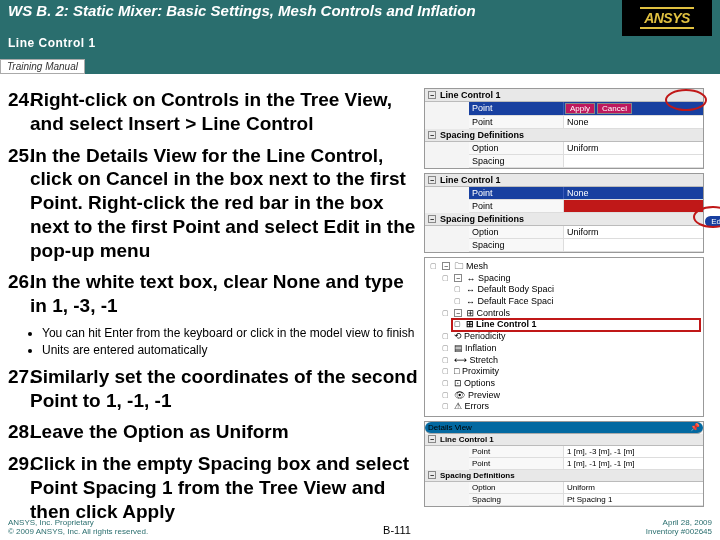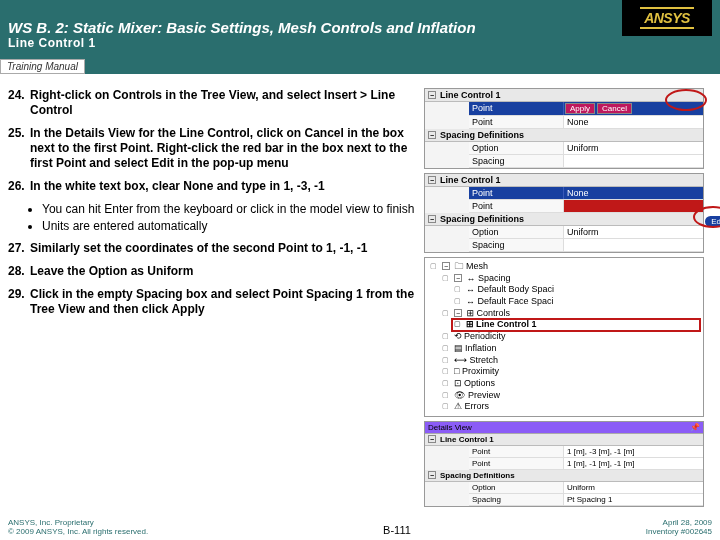--- a/index.html
+++ b/index.html
@@ -4,26 +4,26 @@
 <style>
   * { box-sizing: border-box; margin: 0; padding: 0; }
   body { width: 720px; height: 540px; font-family: Arial, sans-serif; background: #fff; overflow: hidden; position: relative; }
   .title { font-size: 15px; font-weight: bold; font-style: italic; color: #fff; }
   .subtitle-bar { background: #2a6e6e; padding: 0 8px 4px 8px; display: flex; justify-content: space-between; align-items: center; }
   .subtitle { font-size: 12px; font-weight: bold; color: #fff; letter-spacing: 0.5px; font-family: "Arial Black", Arial, sans-serif; }
   .training { font-size: 10px; font-style: italic; color: #333; background: #fff; padding: 1px 6px; border: 1px solid #aaa; margin-top: -2px; margin-right: 4px; }
   .logo { background: #000; width: 90px; height: 36px; display: flex; align-items: center; justify-content: center; margin-top: -2px; margin-left: 6px; }
   .logo-inner { color: #e0c040; font-weight: bold; font-size: 14px; font-style: italic; letter-spacing: -0.5px; border-top: 2px solid #e0c040; border-bottom: 2px solid #e0c040; padding: 1px 4px; }
   .header-block { background: #2a6e6e; display: flex; flex-direction: column; position: relative; }
-  .top-row { display: flex; justify-content: space-between; align-items: flex-end; padding: 2px 8px 0 8px; }
+  .top-row { display: flex; justify-content: space-between; align-items: flex-start; padding: 2px 8px 0 8px; }
   .training-row { text-align: left; padding: 2px 8px 0 0; }
   .body { display: flex; padding: 14px 8px 0 8px; gap: 6px; }
   .left-col { width: 410px; }
   .right-col { width: 280px; display: flex; flex-direction: column; gap: 4px; }
-  ol.steps { list-style: none; padding-left: 22px; font-size: 12px; font-weight: bold; line-height: 1.25; }
+  ol.steps { list-style: none; padding-left: 22px; font-size: 19px; font-weight: bold; line-height: 1.25; }
   ol.steps > li { margin-bottom: 8px; position: relative; }
   ol.steps > li::before { content: attr(data-num) "."; position: absolute; left: -22px; }
   ul.bullets { list-style: disc; margin: 4px 0 8px 34px; font-size: 12px; font-weight: normal; }
   ul.bullets li { margin-bottom: 3px; }
   .panel { border: 1px solid #999; background: #f4f4f4; font-size: 9px; position: relative; }
   .panel-head { background: #e8e8e8; border-bottom: 1px solid #bbb; padding: 1px 3px; font-weight: bold; display: flex; align-items: center; gap: 2px; }
   .panel-row { display: flex; border-bottom: 1px solid #ddd; margin-left: 44px; }
   .panel-row .lbl { width: 95px; padding: 1px 3px; background: #f8f8f8; border-right: 1px solid #ddd; }
   .panel-row .val { flex: 1; padding: 1px 3px; background: #fff; }
   .panel-row.hl { background: #1840a0; color: #fff; }
@@ -33,21 +33,21 @@
   .btn { background: #be185d; border: 1px solid #888; padding: 0 4px; font-size: 8px; }
   .edit-bubble { position: absolute; right: -28px; top: 42px; background: #1840a0; color: #fff; font-size: 8px; padding: 1px 6px; border-radius: 8px; }
   .circle { position: absolute; border: 2px solid #c01818; border-radius: 50%; }
   .tree { border: 1px solid #999; background: #fff; font-size: 9px; padding: 3px; line-height: 1.3; }
   .tree-item { padding-left: 14px; position: relative; white-space: nowrap; }
   .tree-item::before { content: "▢"; position: absolute; left: 2px; font-size: 7px; color: #888; }
   .tree-indent { padding-left: 12px; }
   .tree-hl { background: #fff; outline: 2px solid #c01818; outline-offset: -1px; font-weight: bold; }
   .minus { display: inline-block; width: 8px; height: 8px; border: 1px solid #888; font-size: 7px; line-height: 7px; text-align: center; margin-right: 2px; }
   .details-panel { border: 1px solid #999; background: #f4f4f4; font-size: 8px; }
-  .details-head { background: #8b5cf6; padding: 1px 3px; font-weight: normal; border-bottom: 1px solid #aaa; display: flex; justify-content: space-between; }
+  .details-head { background: #0369a1; padding: 1px 3px; font-weight: normal; border-bottom: 1px solid #aaa; display: flex; justify-content: space-between; border-radius: 6px; }
   .footer { position: absolute; bottom: 4px; left: 0; right: 0; display: flex; justify-content: space-between; align-items: flex-end; padding: 0 8px; font-size: 8px; }
   .footer .left { color: #2a6e6e; }
   .footer .center { font-size: 11px; }
   .footer .right { text-align: right; color: #2a6e6e; }
 </style>
 </head>
 <body>
 
 <div class="header-block">
   <div class="top-row">

